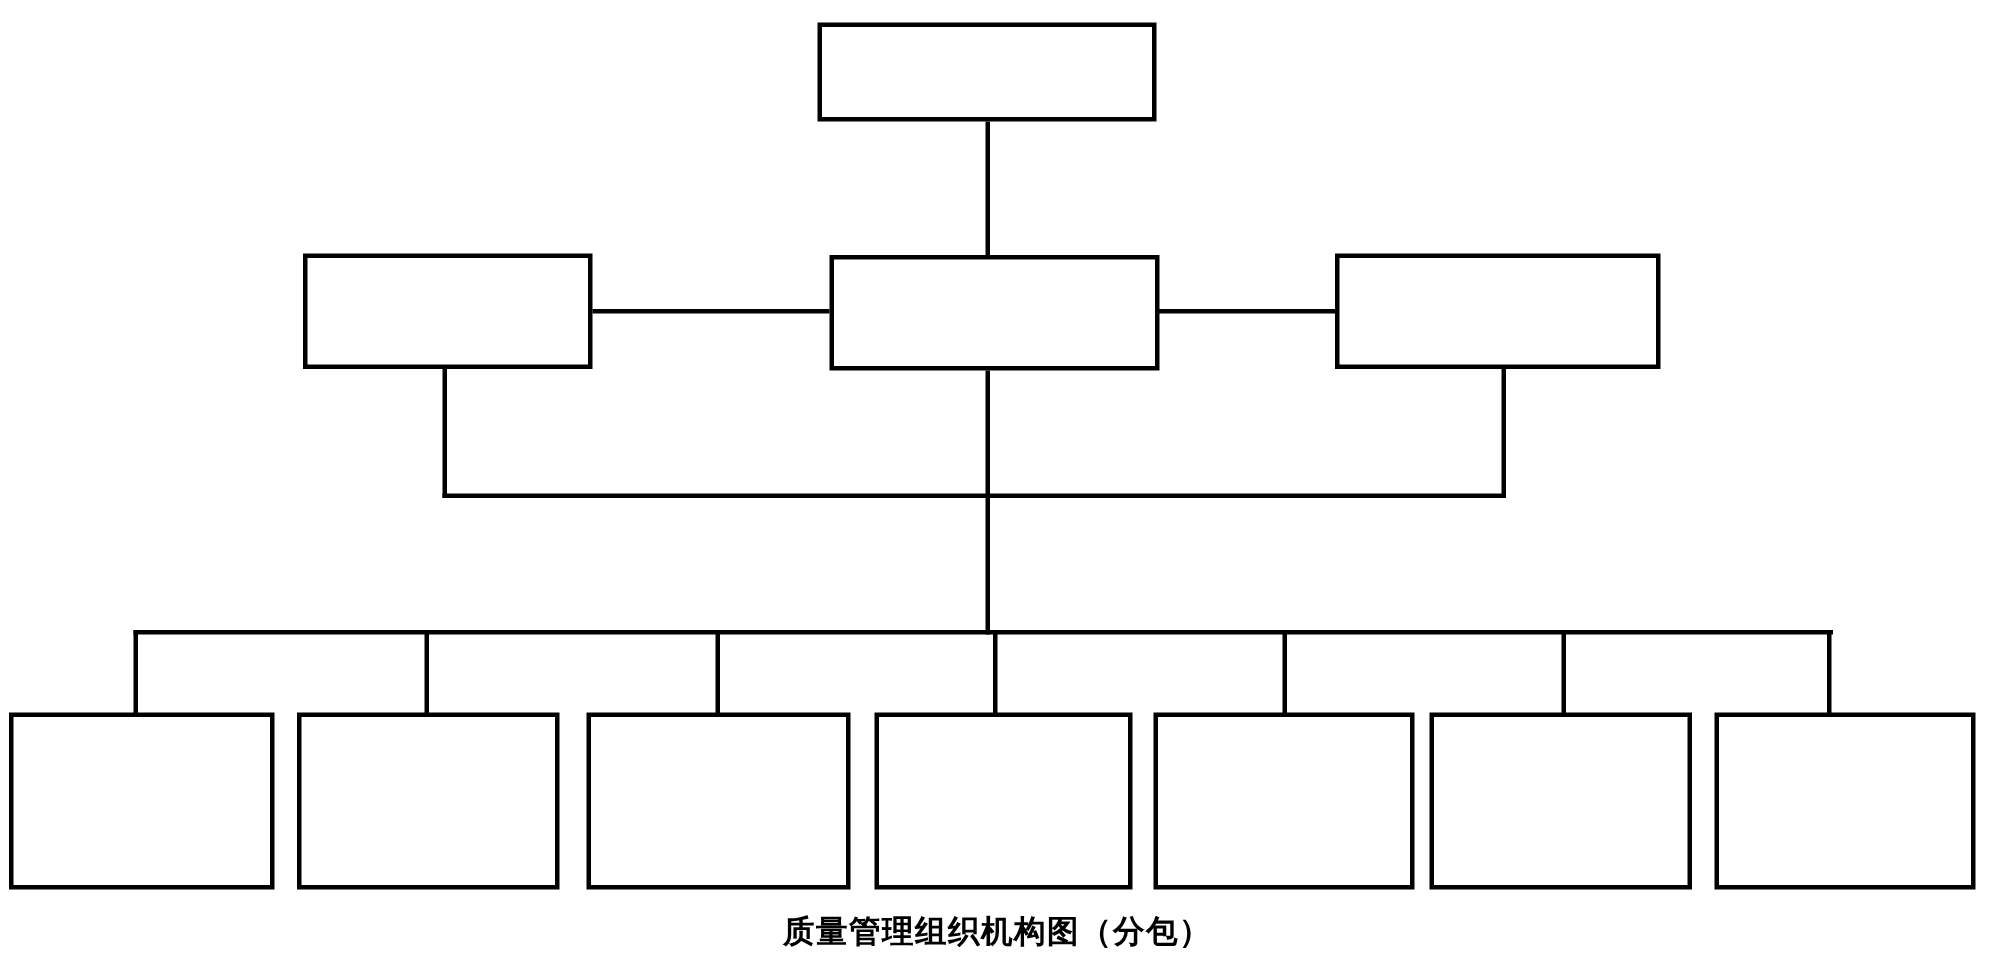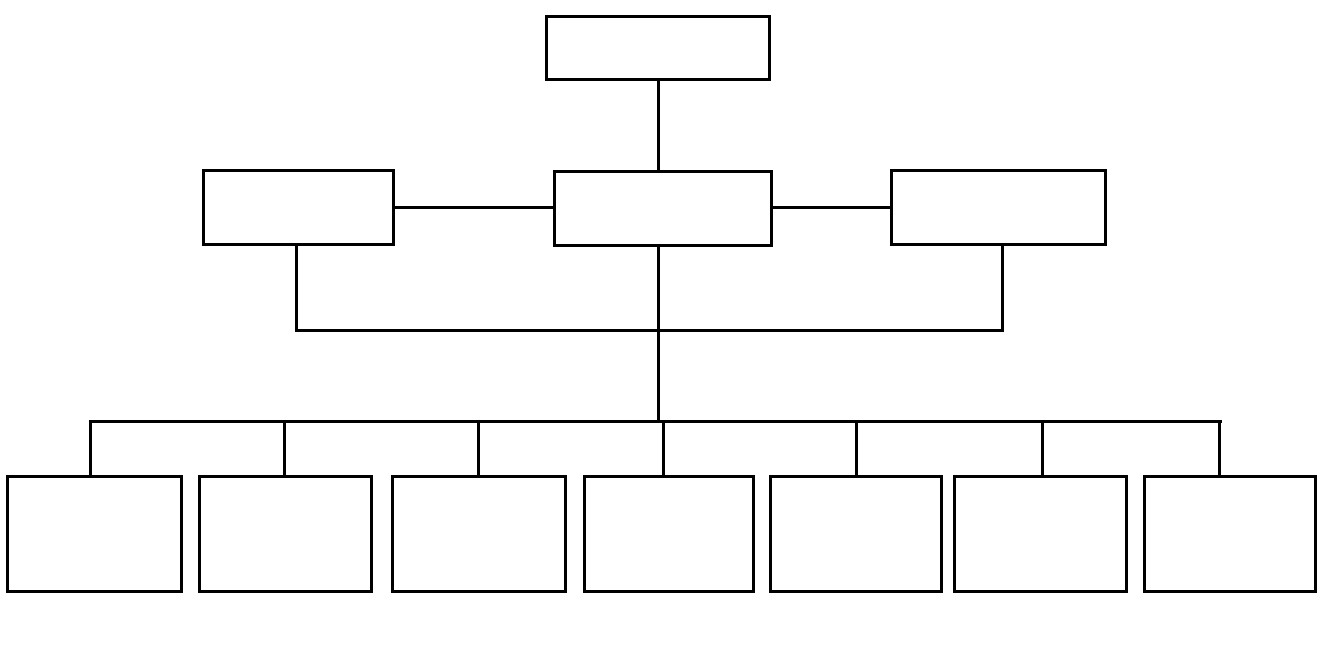--- a/index.html
+++ b/index.html
@@ -100,14 +100,15 @@
   <div class="ln l-center-spine"></div>
   <div class="ln l-bar"></div>
   <div class="ln l-d1"></div>
   <div class="ln l-d2"></div>
   <div class="ln l-d3"></div>
   <div class="ln l-d4"></div>
   <div class="ln l-d5"></div>
   <div class="ln l-d6"></div>
   <div class="ln l-d7"></div>
 
+  <div class="caption">质量管理组织机构图（分包）</div>
 
 </div>
 
 </body></html>

